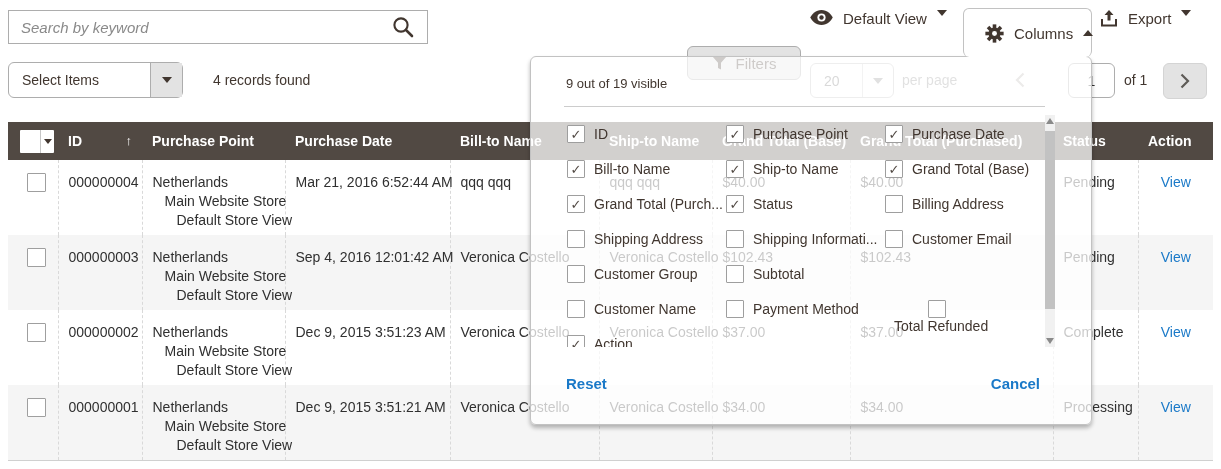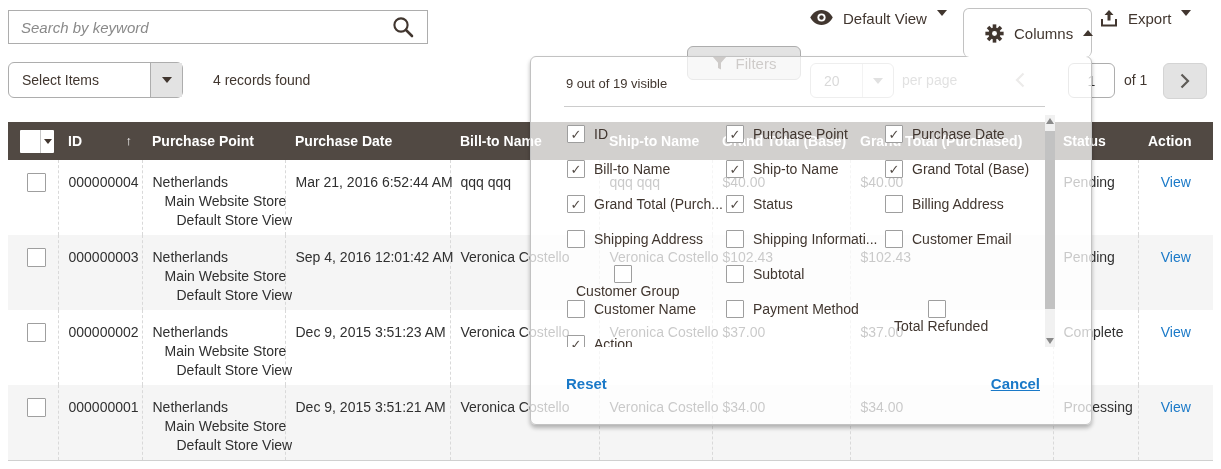--- a/index.html
+++ b/index.html
@@ -86,21 +86,21 @@
     display:inline-flex;align-items:center;justify-content:center;
     font:700 13px "DejaVu Sans",sans-serif;color:#514943;}
   .opt-label{margin-left:9px;font-size:14px;color:#41362f;white-space:nowrap;}
   .panel-scroll-track{position:absolute;left:514px;top:58px;width:10px;height:232px;background:#f1f1f1;}
   .scroll-up{position:absolute;left:1px;top:3px;width:0;height:0;
     border-left:4px solid transparent;border-right:4px solid transparent;border-bottom:6px solid #8a8a8a;}
   .scroll-dn{position:absolute;left:1px;bottom:3px;width:0;height:0;
     border-left:4px solid transparent;border-right:4px solid transparent;border-top:6px solid #8a8a8a;}
   .scroll-thumb{position:absolute;left:0;top:16px;width:10px;height:178px;background:#c2c2c2;}
   .panel-action{position:absolute;top:318px;font-size:15px;font-weight:600;color:#1a79c8;cursor:pointer;}
-  .reset-link{left:35px;} .cancel-link{right:51px;text-decoration:underline;}
+  .reset-link{left:35px;} .cancel-link{right:51px;}
 
   .ico{display:block;}
 </style>
 </head>
 <body>
 
 <div class="abs search-wrap">
   <input class="search-input" type="text" placeholder="Search by keyword" style="">
   <span class="search-icon">
     <svg class="ico" width="22" height="22" viewBox="0 0 22 22">
@@ -360,21 +360,21 @@
         <span class="opt-label">Shipping Informati...</span>
       </div>
       <div class="opt" style="left: 36px; top: 117px;">
         <span class="cb"></span>
         <span class="opt-label">Shipping Address</span>
       </div>
       <div class="opt" style="left: 354px; top: 117px;">
         <span class="cb"></span>
         <span class="opt-label">Customer Email</span>
       </div>
-      <div class="opt" style="left: 36px; top: 152px; flex-direction: column;">
+      <div class="opt" style="left: 36px; top: 152px;">
         <span class="cb"></span>
         <span class="opt-label">Customer Group</span>
       </div>
       <div class="opt" style="left: 195px; top: 152px;">
         <span class="cb"></span>
         <span class="opt-label">Subtotal</span>
       </div>
       <div class="opt" style="left: 36px; top: 187px;">
         <span class="cb"></span>
         <span class="opt-label">Customer Name</span>

